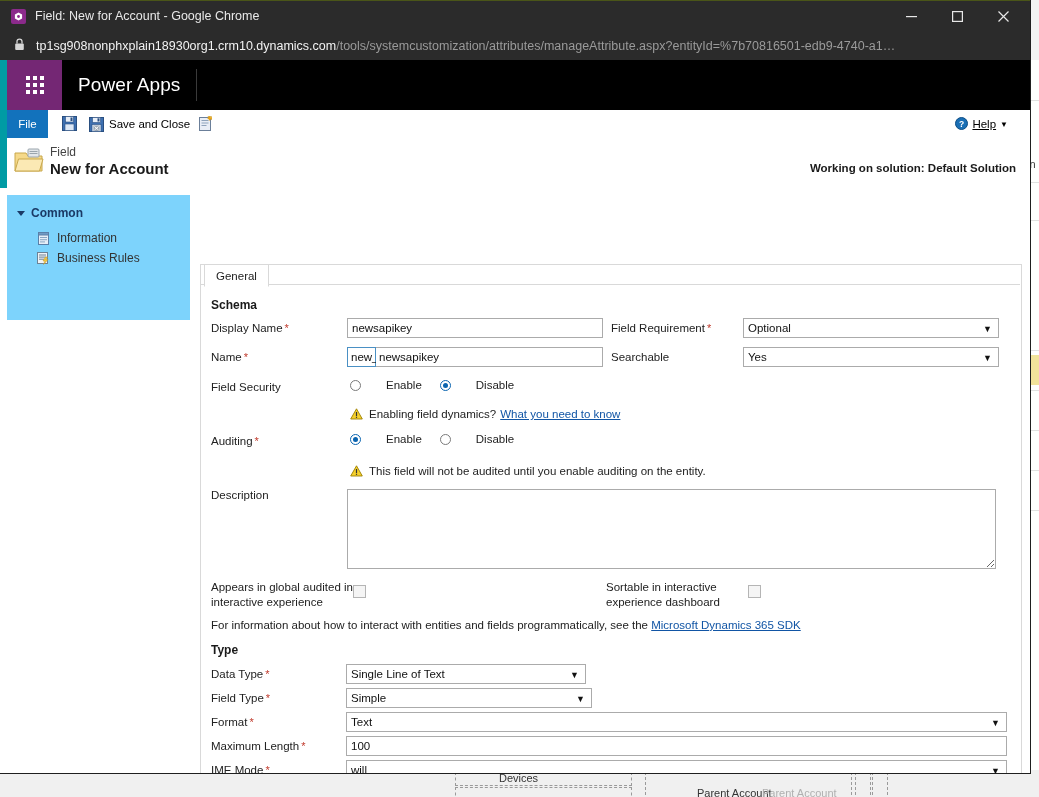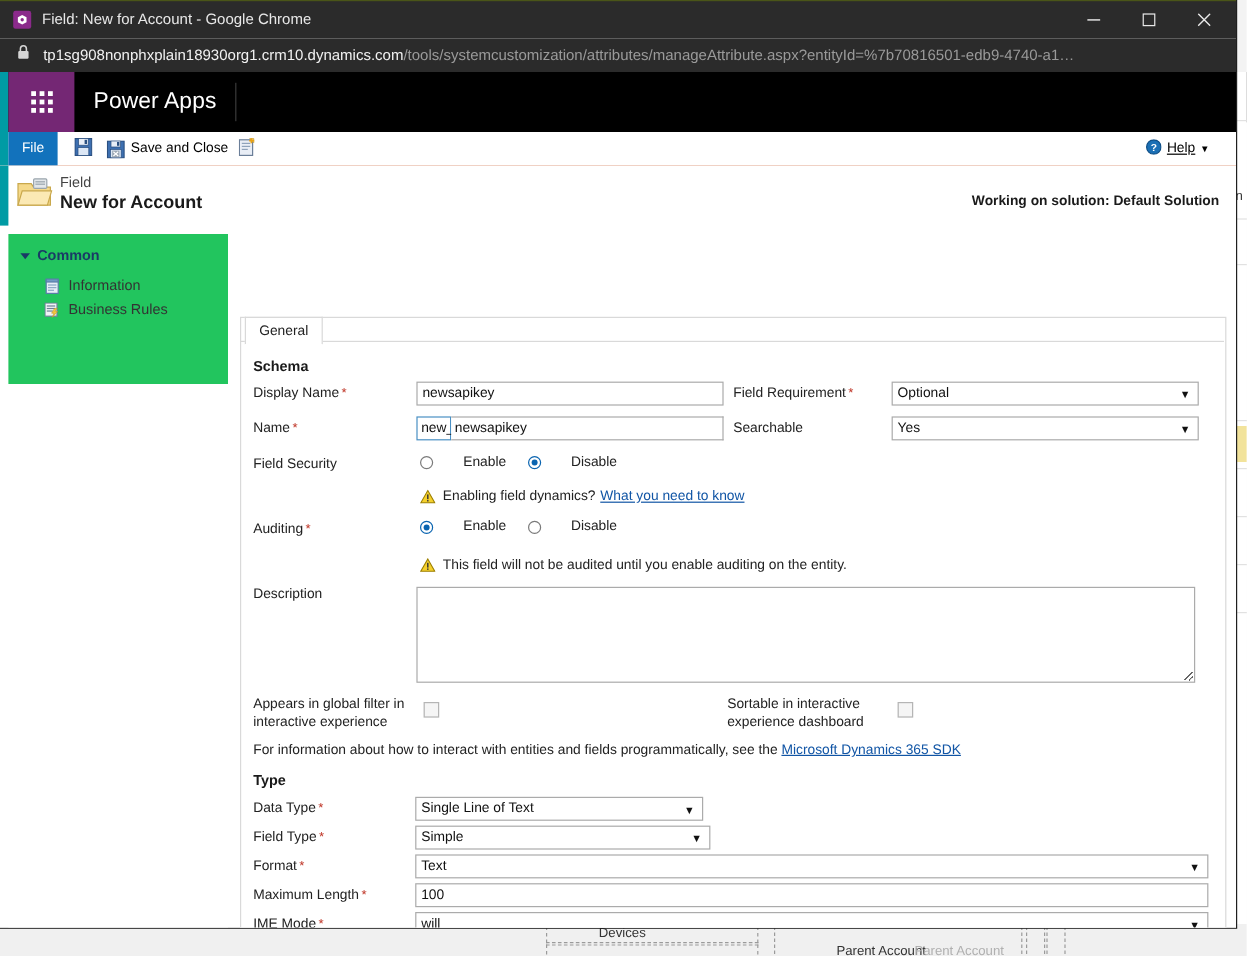--- a/index.html
+++ b/index.html
@@ -123,21 +123,21 @@
     position:absolute;left:0;top:78px;width:1030px;height:50px;background:#ffffff;
   }
   #title-strip-teal{position:absolute;left:0;top:0;width:7px;height:50px;background:#009ba4;}
   #folder-icon{position:absolute;left:14px;top:10px;}
   #entity-kind{position:absolute;left:50px;top:7px;font-size:12px;color:#444;}
   #entity-name{position:absolute;left:50px;top:22px;font-size:15px;font-weight:bold;color:#1a1a1a;}
   #solution-note{position:absolute;right:14px;top:24px;font-size:11.5px;font-weight:bold;color:#1a1a1a;}
 
   
   #leftnav{
-    position:absolute;left:7px;top:135px;width:183px;height:125px;background:#22c55e;
+    position:absolute;left:7px;top:135px;width:183px;height:125px;background:#7dd3fc;
   }
   #leftnav-head{
     position:absolute;left:10px;top:11px;font-size:12px;font-weight:bold;color:#1a3a66;
     display:flex;align-items:center;
   }
   #leftnav-head .tri{
     width:0;height:0;border-left:4px solid transparent;border-right:4px solid transparent;
     border-top:5px solid #1a3a66;margin-right:6px;margin-top:1px;
   }
   .nav-item{
@@ -493,21 +493,21 @@
               <path d="M6.5 0.8 L12.3 11 L0.7 11 Z" fill="#f5d02c" stroke="#9c7f00" stroke-width="0.9"></path>
               <rect x="5.9" y="4" width="1.2" height="4" fill="#333"></rect>
               <rect x="5.9" y="8.7" width="1.2" height="1.2" fill="#333"></rect>
             </svg>
         </span>
         <span>This field will not be audited until you enable auditing on the entity.</span>
       </div>
 
       <span class="flabel" style="left:11px;top:204px;">Description</span>
 
-      <span class="flabel" style="left:11px;top:296px;">Appears in global filter in</span>
+      <span class="flabel" style="left:11px;top:296px;">Appears in global audited in</span>
       <span class="flabel" style="left:11px;top:311px;">interactive experience</span>
       <span class="cbox" style="left:153px;top:300px;"></span>
 
       <span class="flabel" style="left:406px;top:296px;">Sortable in interactive</span>
       <span class="flabel" style="left:406px;top:311px;">experience dashboard</span>
       <span class="cbox" style="left:548px;top:300px;"></span>
 
       <span class="section-head" style="left:11px;top:358px;">Type</span>
 
       <span class="flabel" style="left:11px;top:383px;"><span>Data Type</span><span class="req">*</span></span>

